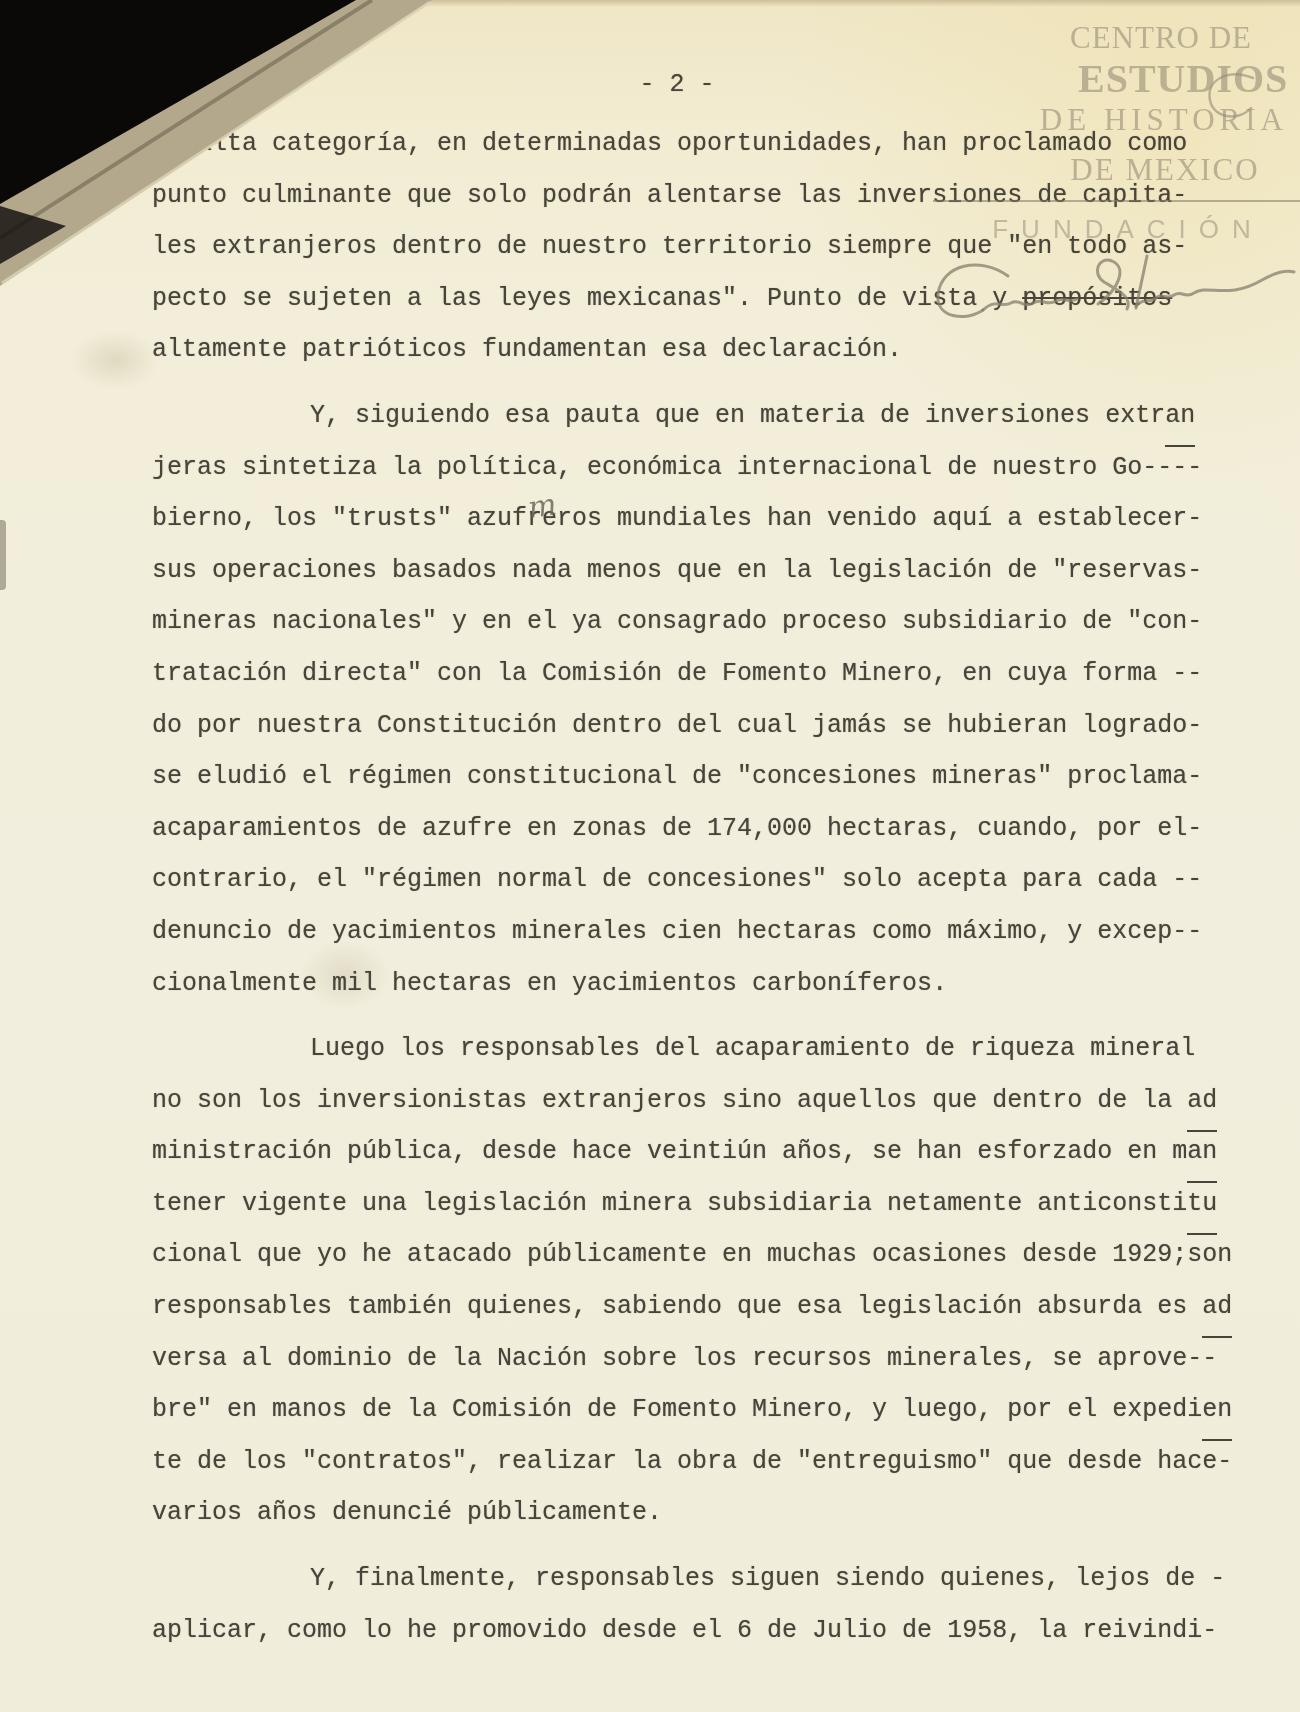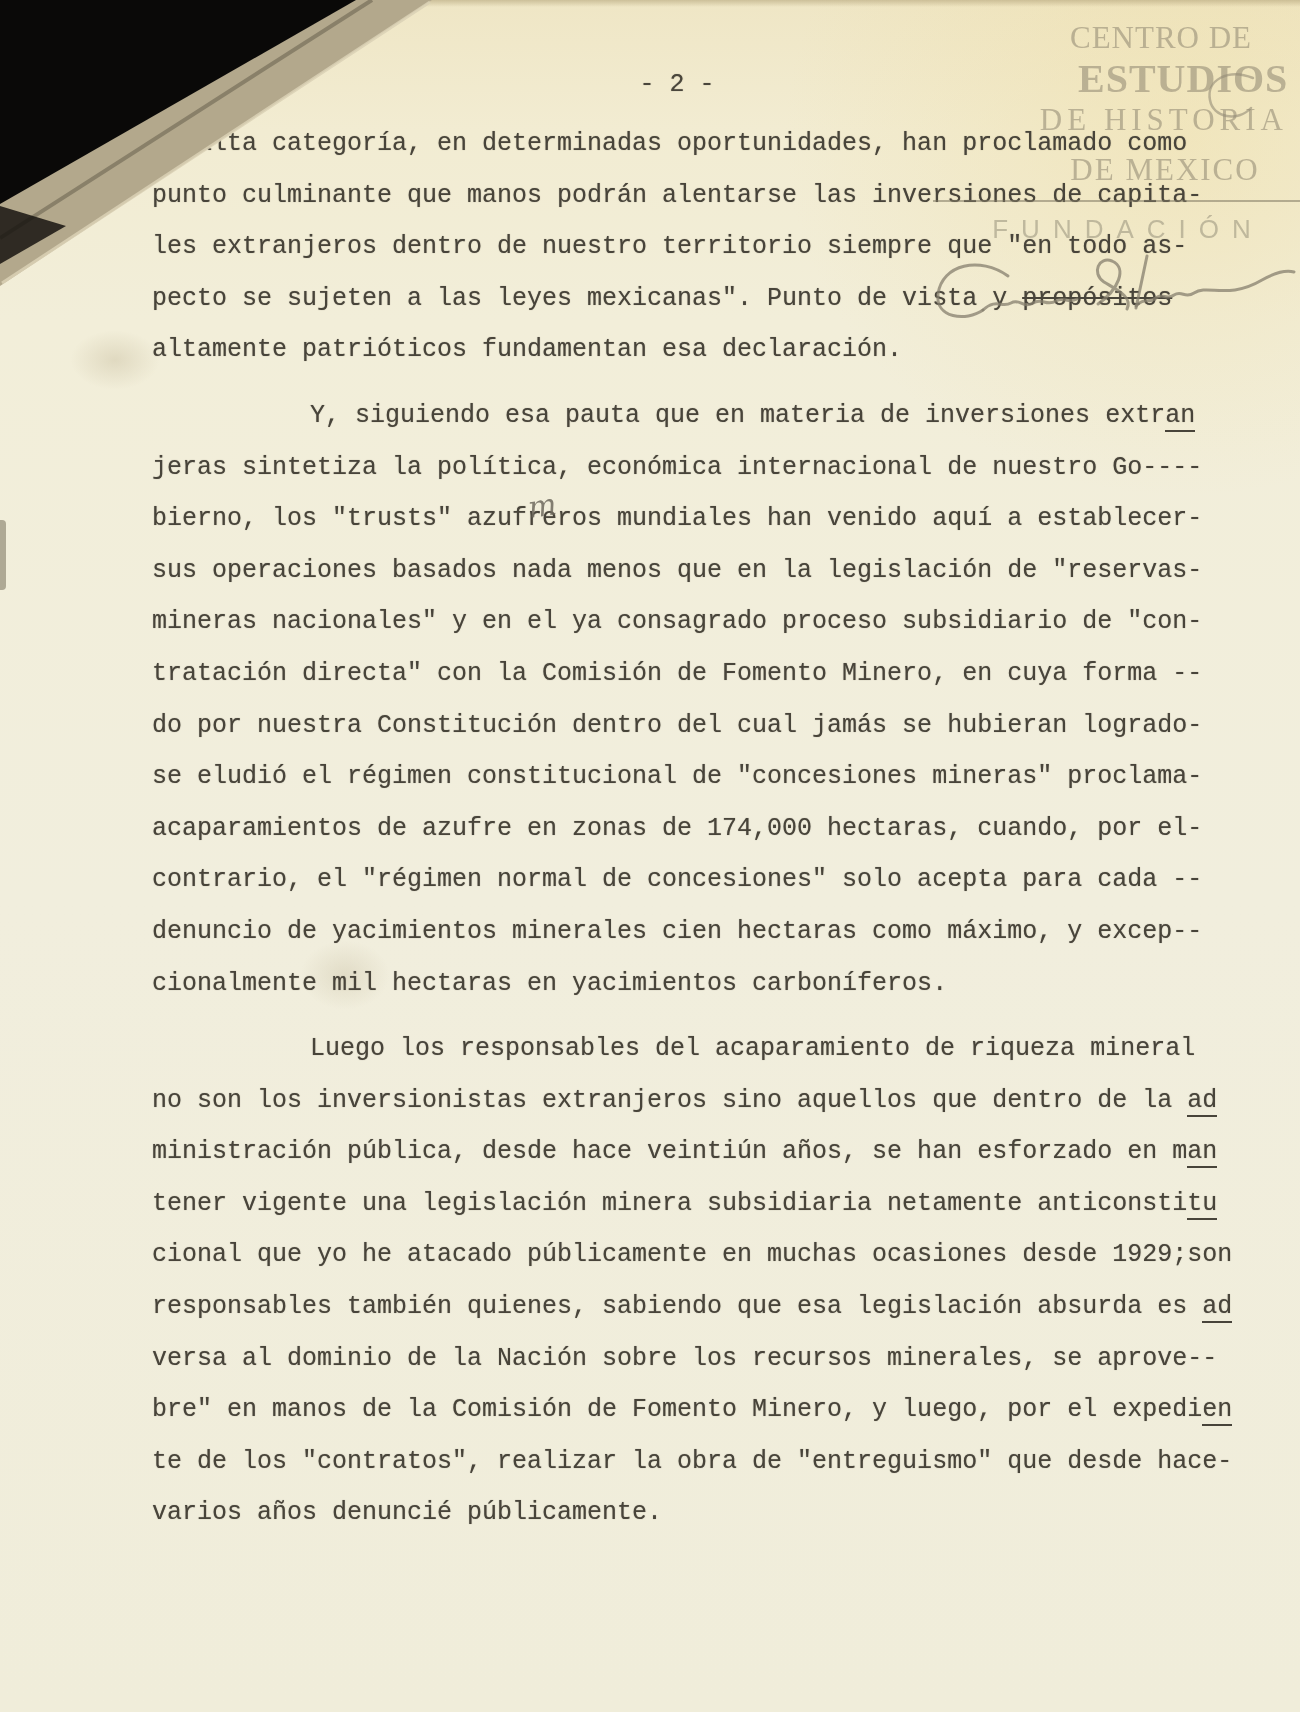--- a/index.html
+++ b/index.html
@@ -42,21 +42,21 @@
   .typed-body{
     position:absolute;left:152px;top:118px;width:1120px;
     font-size:25px;color:#48443a;
     text-shadow:0 0 1px rgba(70,64,54,.5);
     z-index:3;
   }
   .paragraph{margin:0;}
   .paragraph.indent{margin-top:14px;}
   .line{height:51.6px;line-height:51.6px;white-space:pre;}
   .paragraph.indent .line.first{text-indent:158px;}
-  .utail{border-bottom:2px solid #48443a;padding-bottom:0;}
+  .utail{border-bottom:2px solid #48443a;padding-bottom:15px;}
   .strike{text-decoration:line-through;text-decoration-thickness:2px;}
 
   .hand-mark{
     position:absolute;left:528px;top:488px;
     font-family:"DejaVu Serif", serif;font-style:italic;
     font-size:30px;color:#6f6a5e;opacity:.85;
     transform:rotate(-8deg);z-index:4;
   }
 
   
@@ -89,21 +89,21 @@
   <div class="top-edge"></div>
   <div class="left-edge-sliver"></div>
   <div class="smudge s1"></div>
   <div class="smudge s2"></div>
 
   <div class="page-number">- 2 -</div>
 
   <div class="typed-body">
       <div class="paragraph">
         <div class="line">de alta categoría, en determinadas oportunidades, han proclamado como</div>
-        <div class="line">punto culminante que manos podrán alentarse las inversiones de capita-</div>
+        <div class="line">punto culminante que solo podrán alentarse las inversiones de capita-</div>
         <div class="line">les extranjeros dentro de nuestro territorio siempre que "en todo as-</div>
         <div class="line">pecto se sujeten a las leyes mexicanas". Punto de vista y <span class="strike">propósitos</span></div>
         <div class="line">altamente patrióticos fundamentan esa declaración.</div>
       </div>
       <div class="paragraph indent">
         <div class="line first">Y, siguiendo esa pauta que en materia de inversiones extr<span class="utail">an</span></div>
         <div class="line">jeras sintetiza la política, económica internacional de nuestro Go----</div>
         <div class="line">bierno, los "trusts" azufreros mundiales han venido aquí a establecer-</div>
         <div class="line">sus operaciones basados nada menos que en la legislación de "reservas-</div>
         <div class="line">mineras nacionales" y en el ya consagrado proceso subsidiario de "con-</div>
@@ -119,20 +119,24 @@
         <div class="line first">Luego los responsables del acaparamiento de riqueza mineral</div>
         <div class="line">no son los inversionistas extranjeros sino aquellos que dentro de la <span class="utail">ad</span></div>
         <div class="line">ministración pública, desde hace veintiún años, se han esforzado en m<span class="utail">an</span></div>
         <div class="line">tener vigente una legislación minera subsidiaria netamente anticonsti<span class="utail">tu</span></div>
         <div class="line">cional que yo he atacado públicamente en muchas ocasiones desde 1929;son</div>
         <div class="line">responsables también quienes, sabiendo que esa legislación absurda es <span class="utail">ad</span></div>
         <div class="line">versa al dominio de la Nación sobre los recursos minerales, se aprove--</div>
         <div class="line">bre" en manos de la Comisión de Fomento Minero, y luego, por el expedi<span class="utail">en</span></div>
         <div class="line">te de los "contratos", realizar la obra de "entreguismo" que desde hace-</div>
         <div class="line">varios años denuncié públicamente.</div>
+      </div>
+      <div class="paragraph indent">
+        <div class="line first">Y, finalmente, responsables siguen siendo quienes, lejos de -</div>
+        <div class="line">aplicar, como lo he promovido desde el 6 de Julio de 1958, la reivindi-</div>
       </div>
     </div>
 
   <div class="hand-mark">m</div>
 
   <div class="wm wm-centro">CENTRO DE</div>
   <div class="wm wm-estudios">ESTUDIOS</div>
   <div class="wm wm-historia">DE HISTORIA</div>
   <div class="wm wm-mexico">DE MEXICO</div>
   <div class="wm wm-fundacion">FUNDACIÓN</div>

